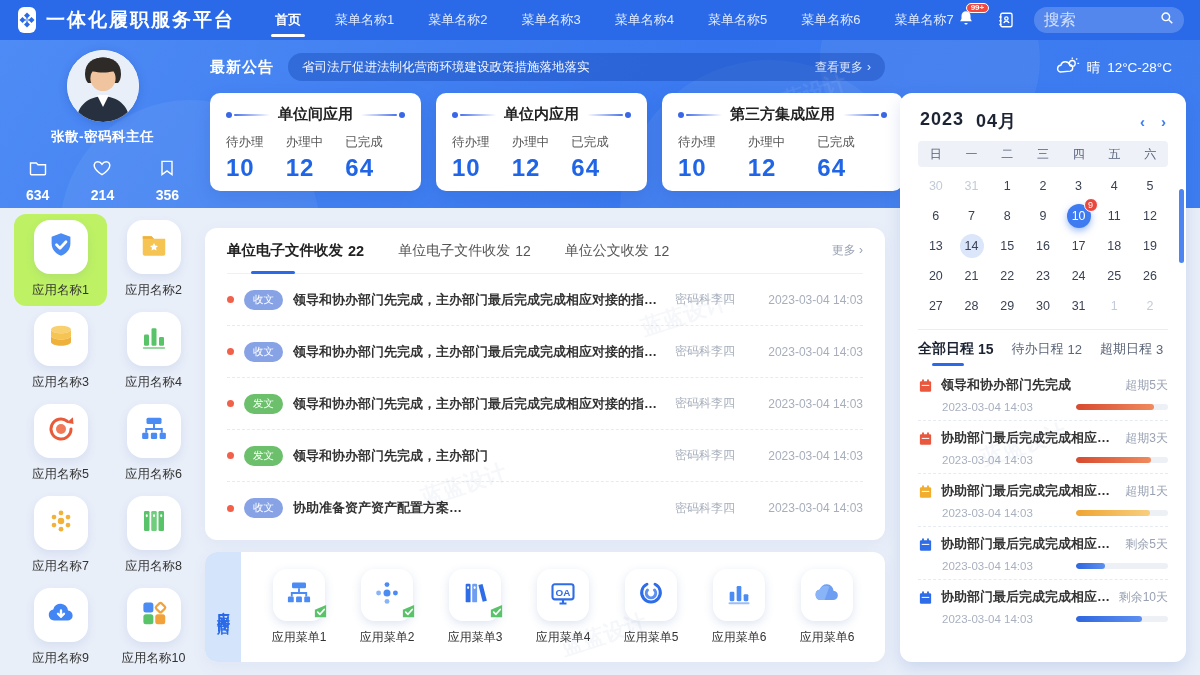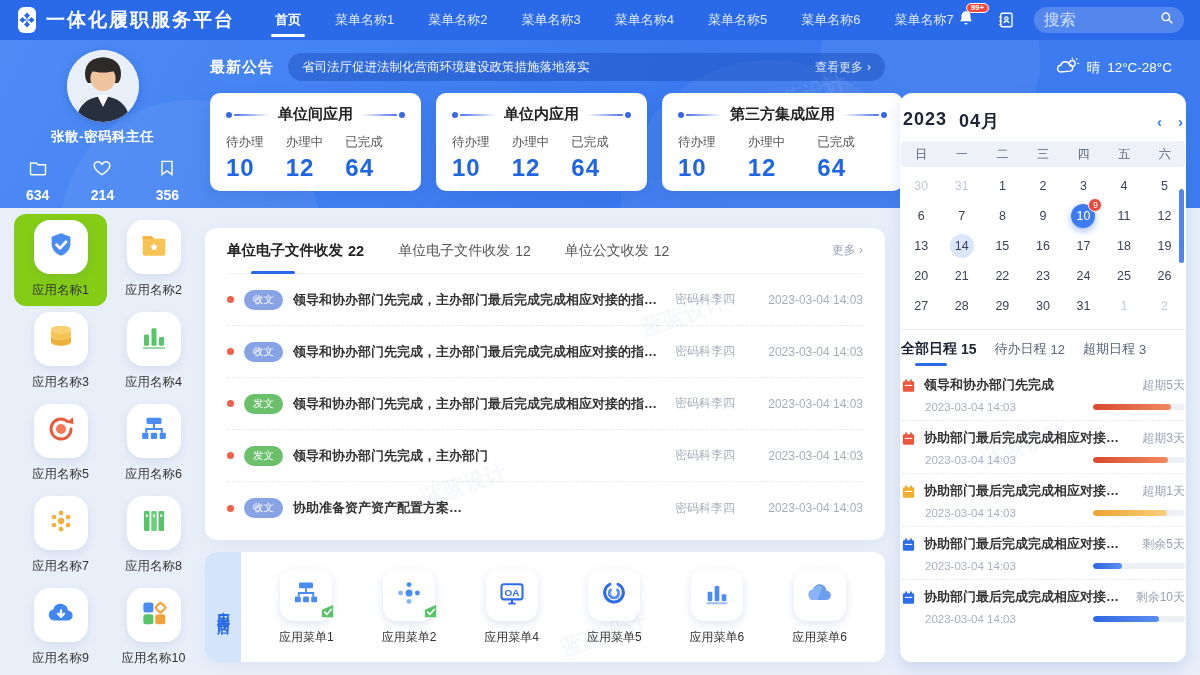--- a/index.html
+++ b/index.html
@@ -55,21 +55,21 @@
   .deco::after { content:""; position:absolute; top:1px; right:0; width:6px; height:6px; border-radius:50%; background:#3a67e8; }
   .deco.flip { transform:scaleX(-1); }
   .stat-cols { display:flex; }
   .stat-col { flex:1; }
   .stat-col .lb { font-size:12.5px; color:#555; margin-bottom:3px; }
   .stat-col .vl { font-size:24px; font-weight:bold; color:#2065e6; letter-spacing:1px; }
 
   
   .appgrid { position:absolute; left:14px; top:214px; width:186px; display:flex; flex-wrap:wrap; }
   .app-cell { width:50%; height:92px; display:flex; flex-direction:column; align-items:center; padding-top:6px; cursor:pointer; position:relative; border-radius:12px; }
-  .app-cell.active { background:#84cc16; }
+  .app-cell.active { background:#bef264; }
   .app-tile { width:54px; height:54px; background:#fff; border-radius:16px; display:flex; align-items:center; justify-content:center;
               box-shadow:0 4px 10px rgba(80,110,180,.12); }
   .app-label { font-size:12.5px; color:#333; margin-top:8px; white-space:nowrap; }
 
   
   .mailcard { position:absolute; left:205px; top:228px; width:680px; height:312px; background:#fff; border-radius:12px; padding:0 22px; box-shadow:0 4px 14px rgba(100,130,190,.08); }
   .mail-tabs { height:46px; display:flex; align-items:center; border-bottom:1px solid #eef1f6; }
   .mtab { font-size:14px; color:#555; margin-right:34px; cursor:pointer; position:relative; height:46px; display:flex; align-items:center; gap:5px; white-space:nowrap; }
   .mtab.active { color:#222; font-weight:bold; font-size:14.5px; }
   .mtab.active::after { content:""; position:absolute; bottom:0; left:24px; width:44px; height:3px; border-radius:2px; background:#2a6ae9; }
@@ -89,21 +89,21 @@
   .store-tab { width:36px; background:#d4e5fb; color:#2a6ae9; font-size:13px; font-weight:bold; display:flex; align-items:center; justify-content:center;
                writing-mode:vertical-lr; text-orientation:upright; letter-spacing:3px; cursor:pointer; }
   .store-items { flex:1; display:flex; align-items:center; justify-content:space-around; padding:0 14px; }
   .store-item { display:flex; flex-direction:column; align-items:center; cursor:pointer; }
   .store-tile { width:52px; height:52px; background:#fff; border-radius:14px; display:flex; align-items:center; justify-content:center;
                 box-shadow:0 3px 10px rgba(80,110,180,.18); position:relative; }
   .store-label { font-size:12px; color:#333; margin-top:8px; white-space:nowrap; }
   .corner-check { position:absolute; right:-3px; bottom:-2px; }
 
   
-  .rightpanel { position:absolute; left:900px; top:93px; width:286px; height:569px; background:#fff; border-radius:12px; padding:14px 1px; box-shadow:0 6px 16px rgba(30,80,180,.15); }
+  .rightpanel { position:absolute; left:900px; top:93px; width:286px; height:569px; background:#fff; border-radius:12px; padding:14px 18px; box-shadow:0 6px 16px rgba(30,80,180,.15); }
   .scroll-thumb { position:absolute; right:2px; top:96px; width:5px; height:74px; border-radius:3px; background:#4d85f2; cursor:grab; }
   .cal-head { display:flex; align-items:center; margin:2px 2px 8px; }
   .cal-title { font-size:18px; font-weight:bold; color:#1c2333; letter-spacing:1px; display:flex; gap:12px; }
   .cal-navs { margin-left:auto; display:flex; gap:16px; }
   .cal-arrow { color:#3f7bf0; font-size:15px; font-weight:bold; cursor:pointer; line-height:1; }
   .weekrow { display:flex; background:#eef1f7; border-radius:4px; height:26px; align-items:center; margin-bottom:4px; }
   .weekrow span { flex:1; text-align:center; font-size:12px; color:#55617a; }
   .daygrid { display:flex; flex-wrap:wrap; }
   .daycell { width:14.28%; height:30px; display:flex; align-items:center; justify-content:center; font-size:12.5px; color:#3a4254; cursor:pointer; position:relative; }
   .daycell.muted { color:#c3cbd8; }
@@ -516,20 +516,36 @@
             </svg></span>
           <span class="corner-check"><svg width="15" height="15" viewBox="0 0 16 16">
               <path d="M2 6l12-5v13H2z" fill="#58c368"></path>
               <polyline points="5,8.6 7.4,11 12,5.8" fill="none" stroke="#fff" stroke-width="1.8" stroke-linecap="round" stroke-linejoin="round"></polyline>
             </svg></span>
         </div>
         <div class="store-label">应用菜单2</div>
       </div>
       <div class="store-item">
         <div class="store-tile">
+          <span><svg width="28" height="28" viewBox="0 0 24 24" fill="#2f6de8">
+              <rect x="4" y="4" width="4.2" height="16" rx="1"></rect>
+              <rect x="9.6" y="4" width="4.2" height="16" rx="1" fill="#6d9ef2"></rect>
+              <path d="M15.2 5.2l3.9-1 4 15.5-3.9 1z" transform="scale(.92) translate(1 .5)" fill="#2f6de8"></path>
+              <rect x="5.2" y="6.3" width="1.8" height="2.2" rx=".9" fill="#fff"></rect>
+              <rect x="10.8" y="6.3" width="1.8" height="2.2" rx=".9" fill="#fff"></rect>
+            </svg></span>
+          <span class="corner-check"><svg width="15" height="15" viewBox="0 0 16 16">
+              <path d="M2 6l12-5v13H2z" fill="#58c368"></path>
+              <polyline points="5,8.6 7.4,11 12,5.8" fill="none" stroke="#fff" stroke-width="1.8" stroke-linecap="round" stroke-linejoin="round"></polyline>
+            </svg></span>
+        </div>
+        <div class="store-label">应用菜单3</div>
+      </div>
+      <div class="store-item">
+        <div class="store-tile">
           <span><svg width="28" height="28" viewBox="0 0 24 24" fill="none" stroke="#2f6de8" stroke-width="1.8">
               <rect x="3" y="4.5" width="18" height="13" rx="2"></rect>
               <line x1="9" y1="21" x2="15" y2="21"></line>
               <line x1="12" y1="17.5" x2="12" y2="21"></line>
               <text x="12" y="14.2" text-anchor="middle" font-size="8.5" font-weight="bold" fill="#2f6de8" stroke="none" font-family="Liberation Sans,sans-serif">OA</text>
             </svg></span>
         </div>
         <div class="store-label">应用菜单4</div>
       </div>
       <div class="store-item">

